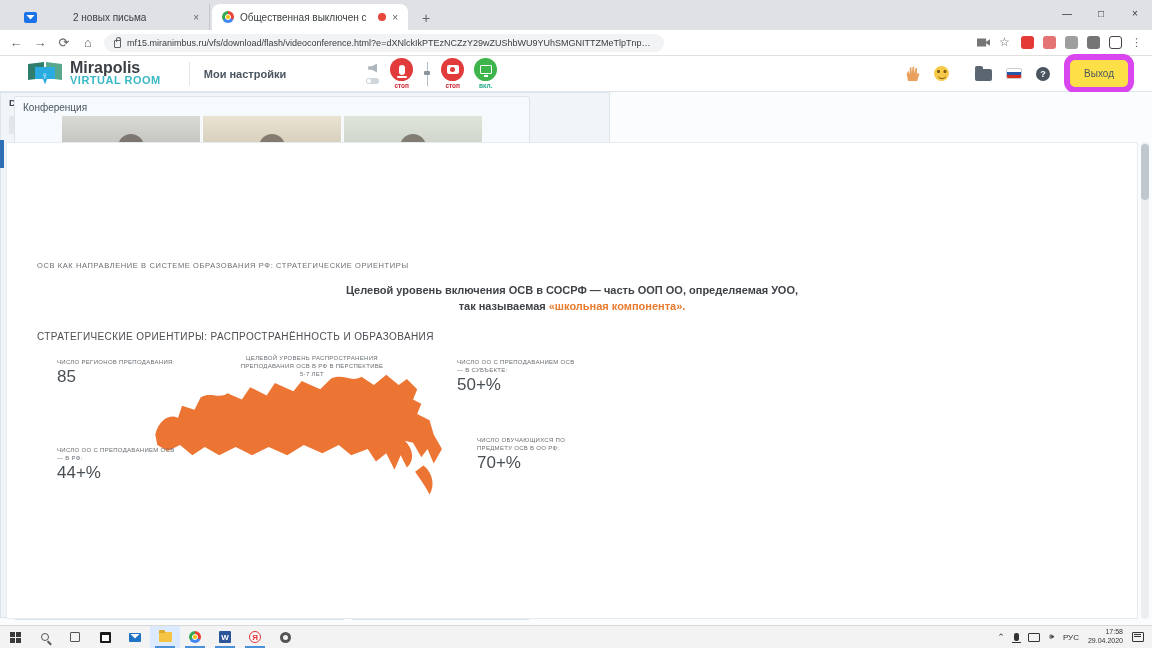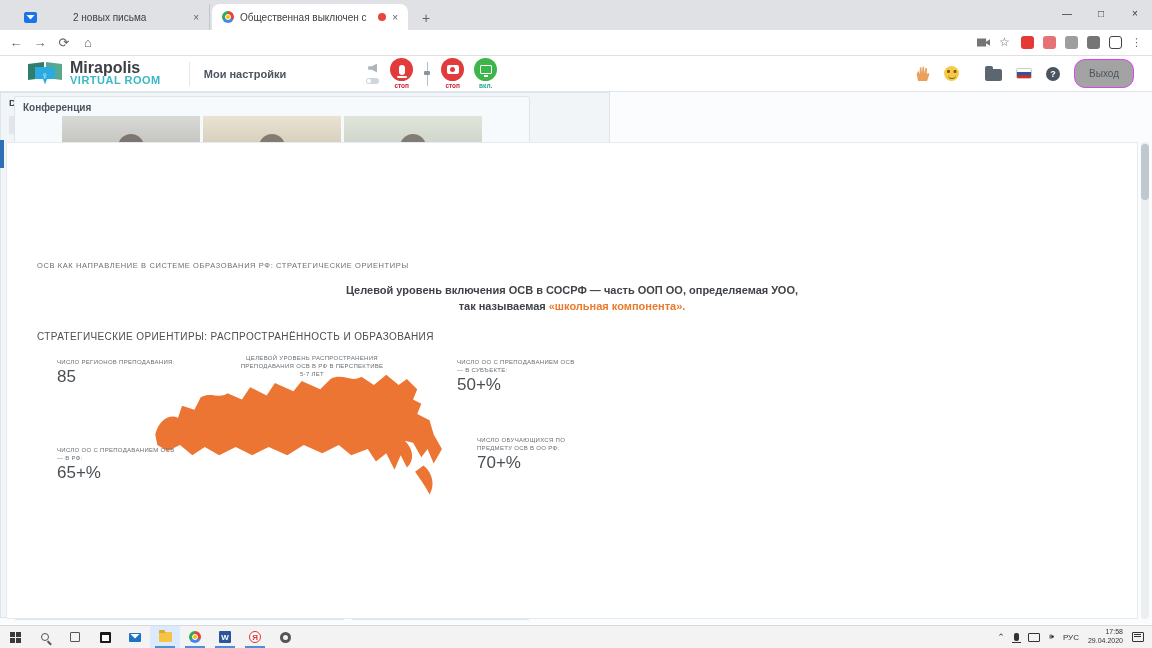--- a/index.html
+++ b/index.html
@@ -75,26 +75,26 @@
   .vslider .knob { position:absolute; left:1px; top:9px; width:6px; height:4px; background:#8a949d; border-radius:1px; }
   .hdr-right { margin-left:auto; display:flex; align-items:center; gap:14px; padding-right:18px; }
   .hand-ico { width:15px; height:15px; background:#e8a05c; clip-path:polygon(20% 100%,10% 55%,22% 30%,30% 55%,32% 10%,42% 8%,45% 50%,50% 5%,60% 5%,62% 50%,70% 12%,80% 15%,78% 55%,88% 45%,95% 55%,80% 100%); }
   .smile-ico { width:15px; height:15px; border-radius:50%; background:#f7c948; position:relative; }
   .smile-ico:before { content:""; position:absolute; left:3px; top:4px; width:2.5px; height:2.5px; background:#7a5b12; border-radius:50%; box-shadow:6.5px 0 0 #7a5b12; }
   .smile-ico:after { content:""; position:absolute; left:3.5px; top:8px; width:8px; height:4px; border-bottom:1.5px solid #7a5b12; border-radius:0 0 8px 8px; }
   .folder-ico { width:17px; height:12px; background:#5c6670; border-radius:2px; position:relative; margin-top:3px; }
   .folder-ico:before { content:""; position:absolute; left:0; top:-3px; width:8px; height:4px; background:#5c6670; border-radius:2px 2px 0 0; }
   .flag-ico { width:16px; height:11px; border-radius:2px; overflow:hidden; background:linear-gradient(#fff 0 33%, #2557a7 33% 66%, #d52b1e 66% 100%); border:1px solid #ccc; }
   .help-ico { width:14px; height:14px; border-radius:50%; background:#4a5560; color:#fff; font-size:9px; font-weight:bold; display:flex; align-items:center; justify-content:center; }
-  .exit-btn { border:1px solid #d946ef; border-radius:11px; padding:8px 14px; font-size:10px; color:#4a5560; background:#a3a3a3; }
+  .exit-btn { border:6px solid #d946ef; border-radius:11px; padding:8px 14px; font-size:10px; color:#4a5560; background:#fde047; }
 
   
   .main { position:absolute; left:0; top:92px; width:1152px; height:533px; background:#fbfcfd; }
   .panel { position:absolute; background:#f7fafc; border:1px solid #dde5ec; border-radius:2px; }
-  .panel-title { font-size:10px; font-weight:bold; color:#4a5560; padding:5px 8px 2px; }
+  .panel-title { font-size:10px; font-weight:normal; color:#4a5560; padding:5px 8px 2px; }
   .edge-marker { position:absolute; left:0; top:48px; width:4px; height:28px; background:#2e6fb5; }
 
   
   .conf { left:14px; top:4px; width:516px; height:258px; }
   .tile-grid { display:grid; grid-template-columns:repeat(3,138px); grid-auto-rows:71px; gap:3px; justify-content:center; margin-top:1px; }
   .tile { position:relative; overflow:hidden; background:#888; }
   .tile-cam { position:absolute; inset:0; }
   .tile-cam:before { content:""; position:absolute; left:50%; top:26%; width:26px; height:26px; margin-left:-13px; border-radius:50%; background:rgba(62,50,44,.55); }
   .tile-cam:after { content:""; position:absolute; left:50%; bottom:-8px; width:72px; height:34px; margin-left:-36px; border-radius:50% 50% 0 0; background:rgba(62,50,44,.55); }
   .tile-name { position:absolute; left:0; right:0; bottom:0; background:rgba(30,30,30,.72); color:#fff; font-size:7.5px; padding:2px 4px; white-space:nowrap; overflow:hidden; }
@@ -242,20 +242,24 @@
       <span>□</span>
       <span>×</span>
     </div>
   </div>
 
   <div class="urlbar">
     <span class="navbtn">←</span>
     <span class="navbtn">→</span>
     <span class="navbtn">⟳</span>
     <span class="navbtn">⌂</span>
+    <div class="omnibox">
+      <span class="lock"></span>
+      <span class="url-text">mf15.miranimbus.ru/vfs/download/flash/videoconference.html?e=dXNlckIkPTEzNCZzY29wZUShbWU9YUhSMGNITTZMeTlpTnpZ...</span>
+    </div>
     <div class="ext">
       <span class="e e-cam"></span>
       <span class="e e-star">☆</span>
       <span class="e e-o"></span>
       <span class="e e-p"></span>
       <span class="e e-s"></span>
       <span class="e e-sq"></span>
       <span class="e e-av"></span>
       <span class="e e-dots">⋮</span>
     </div>
@@ -557,21 +561,21 @@
 
               </div>
 
               <div class="stat tr">
                 <div class="stat-label">ЧИСЛО ОО С ПРЕПОДАВАНИЕМ ОСВ — В СУБЪЕКТЕ:</div>
                 <div class="stat-value">50+%</div>
               </div>
 
               <div class="stat bl">
                 <div class="stat-label">ЧИСЛО ОО С ПРЕПОДАВАНИЕМ ОСВ — В РФ:</div>
-                <div class="stat-value">65+%</div>
+                <div class="stat-value">44+%</div>
               </div>
 
               <div class="stat br">
                 <div class="stat-label">ЧИСЛО ОБУЧАЮЩИХСЯ ПО ПРЕДМЕТУ ОСВ В ОО РФ:</div>
                 <div class="stat-value">70+%</div>
               </div>
 
           </div>
         </div>
       </div>

